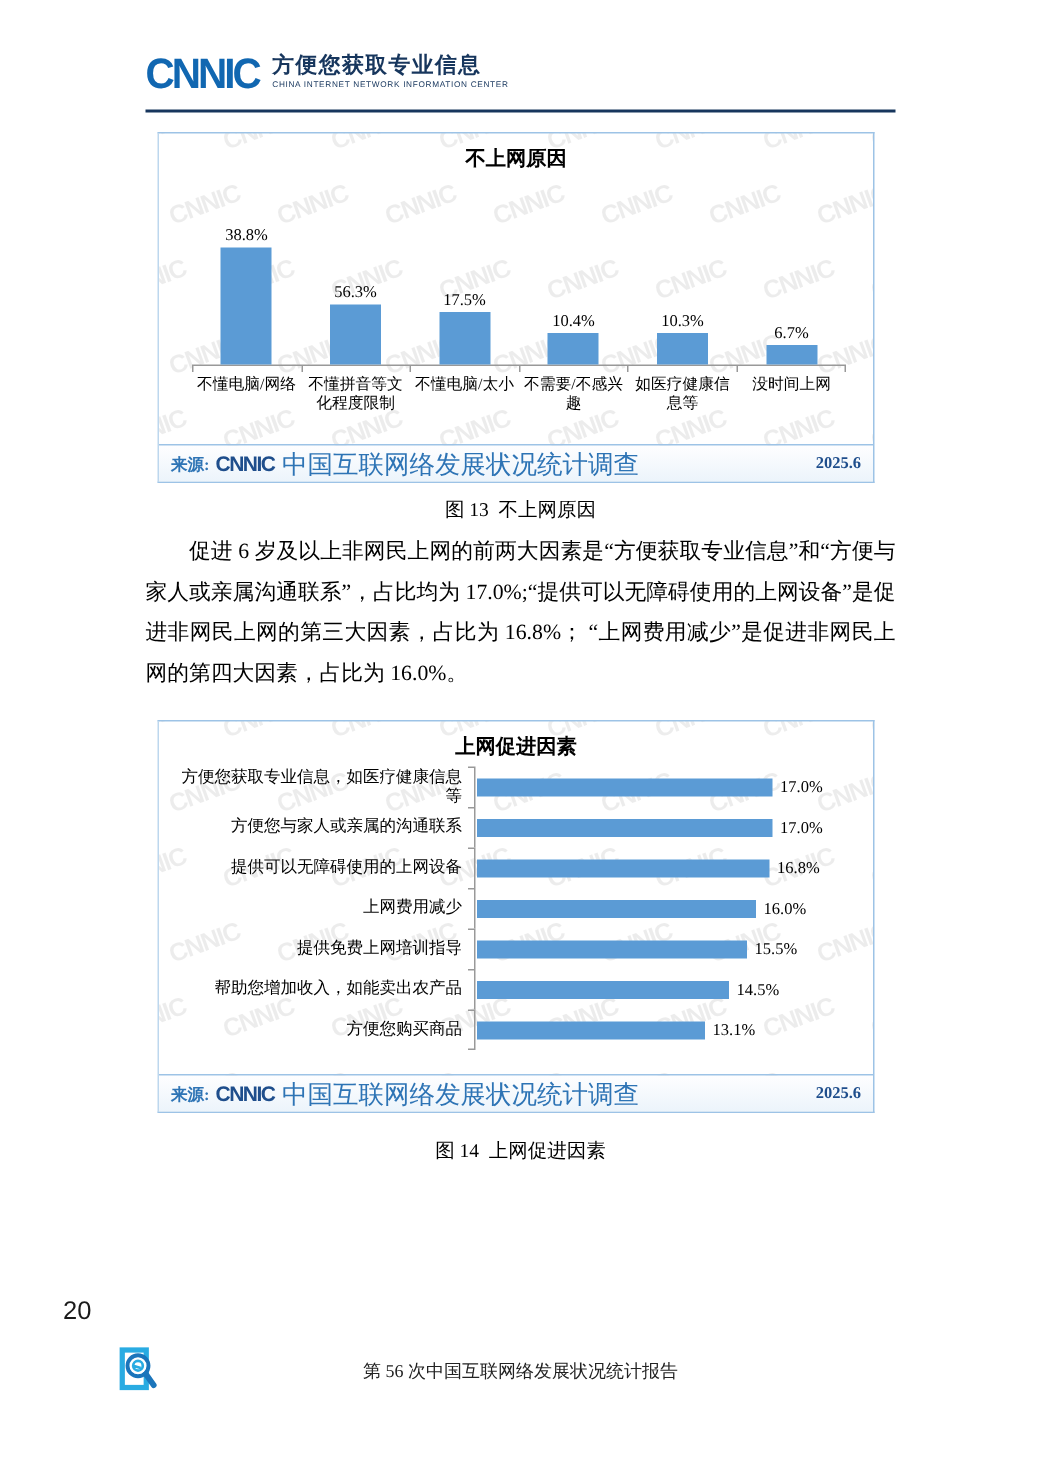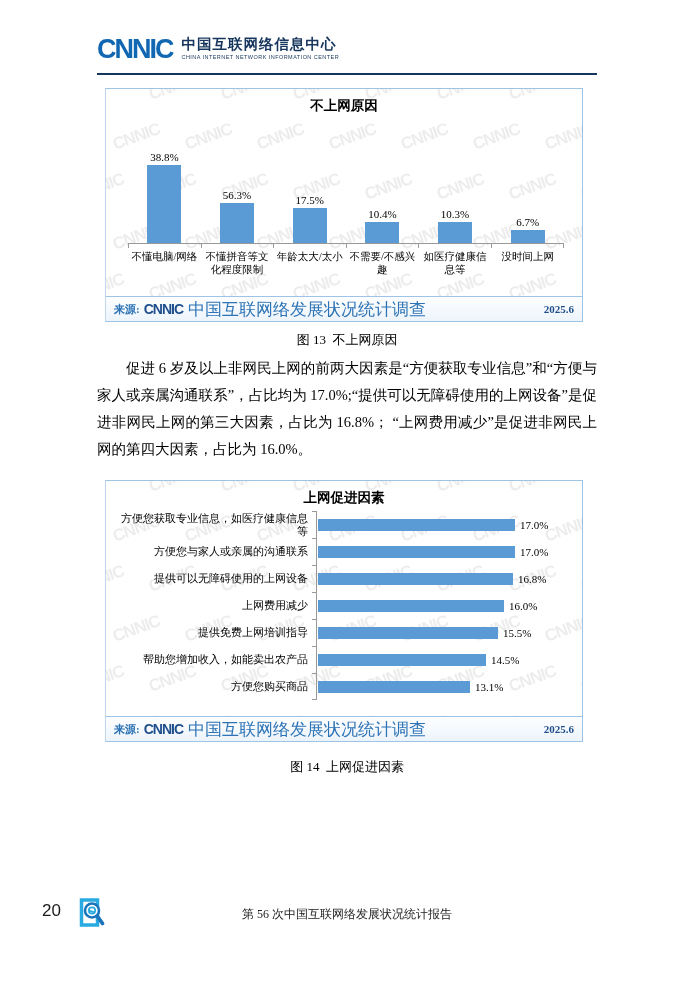--- a/index.html
+++ b/index.html
@@ -64,35 +64,35 @@
   .src-date{margin-left:auto;font-size:11px;font-weight:bold;color:#1F4E8C;}
 
   
   .caption{position:absolute;left:0;right:0;text-align:center;font-size:13px;white-space:pre;margin:0;}
   #caption1{top:331px;}
   #caption2{top:758px;}
   .body-text{position:absolute;left:97px;top:355px;width:500px;margin:0;
              font-size:14.5px;line-height:27px;text-align:justify;text-indent:2em;}
 
   
-  .page-num{position:absolute;left:42px;top:901px;
+  .page-num{position:absolute;left:42px;top:864px;
             font-family:"Liberation Sans","DejaVu Sans",sans-serif;font-size:17px;color:#1a1a1a;}
   .footer-logo{position:absolute;left:79px;top:897px;}
   .report-title{position:absolute;left:0;right:0;top:906px;text-align:center;font-size:12px;color:#222;}
 </style>
 </head>
 <body>
 
 <div class="page">
 
   <div class="hdr">
     <div class="hdr-row">
       <div class="cnnic-big">CNNIC</div>
       <div class="org">
-        <div class="org-cn">中国互联网络信息中心</div>
+        <div class="org-cn">方便您获取专业信息</div>
         <div class="org-en">CHINA INTERNET NETWORK INFORMATION CENTER</div>
       </div>
     </div>
     <div class="hdr-rule"></div>
   </div>
 
   <section class="chart-box" id="chart1">
     <div class="wm-layer">
         <span class="wm" style="left: -30px; top: -12px;">CNNIC</span>
         <span class="wm" style="left: 42px; top: -12px;">CNNIC</span>
@@ -173,21 +173,21 @@
             <div class="vtick"></div>
             <div class="vtick"></div>
             <div class="vtick"></div>
             <div class="vtick"></div>
             <div class="vtick"></div>
             <div class="vtick"></div>
           </div>
         <div class="vcats" id="vcats">
             <div class="vcat">不懂电脑/网络</div>
             <div class="vcat">不懂拼音等文化程度限制</div>
-            <div class="vcat">年龄太大/太小</div>
+            <div class="vcat">不懂电脑/太小</div>
             <div class="vcat">不需要/不感兴趣</div>
             <div class="vcat">如医疗健康信息等</div>
             <div class="vcat">没时间上网</div>
           </div>
       </div>
       <div class="source-bar">
         <span class="src-prefix">来源:</span>
         <span class="src-logo">CNNIC</span>
         <span class="src-text">中国互联网络发展状况统计调查</span>
         <span class="src-date">2025.6</span>

